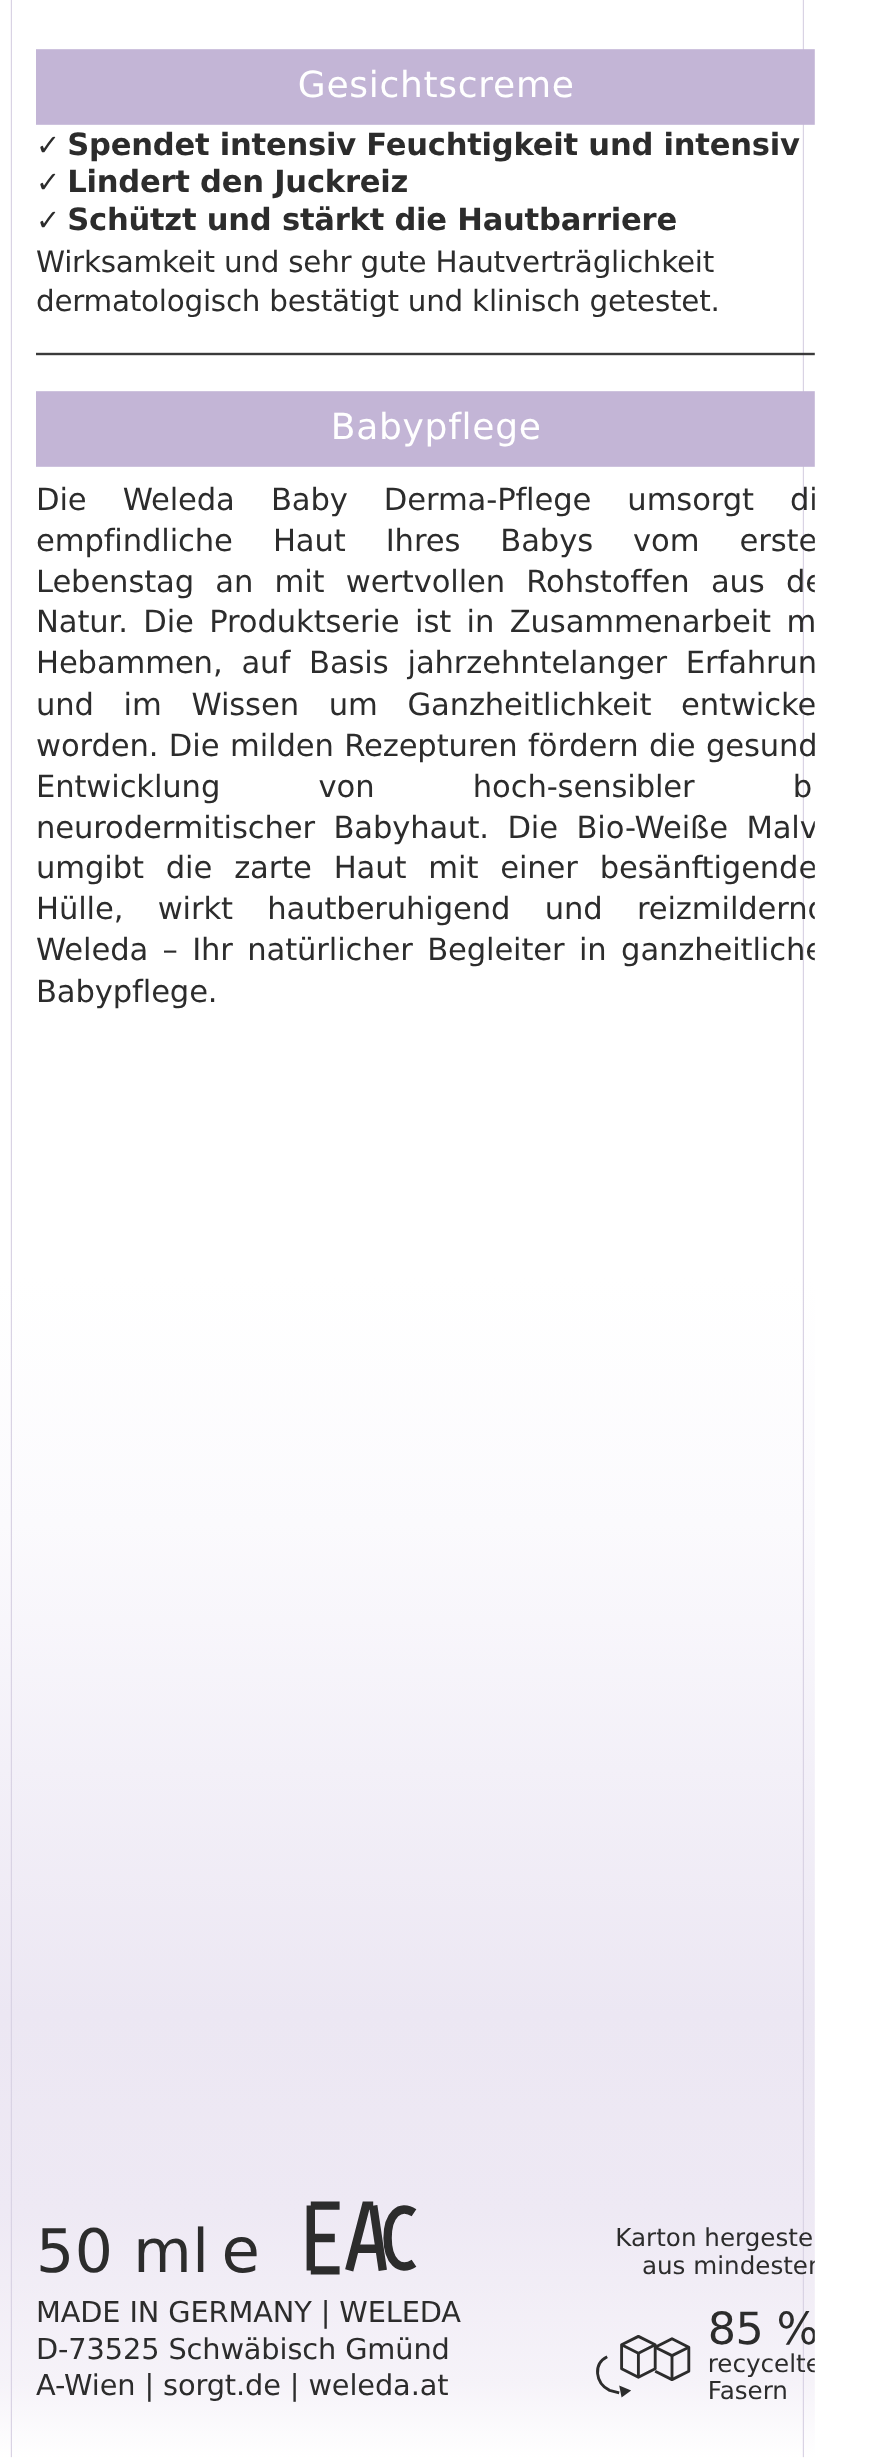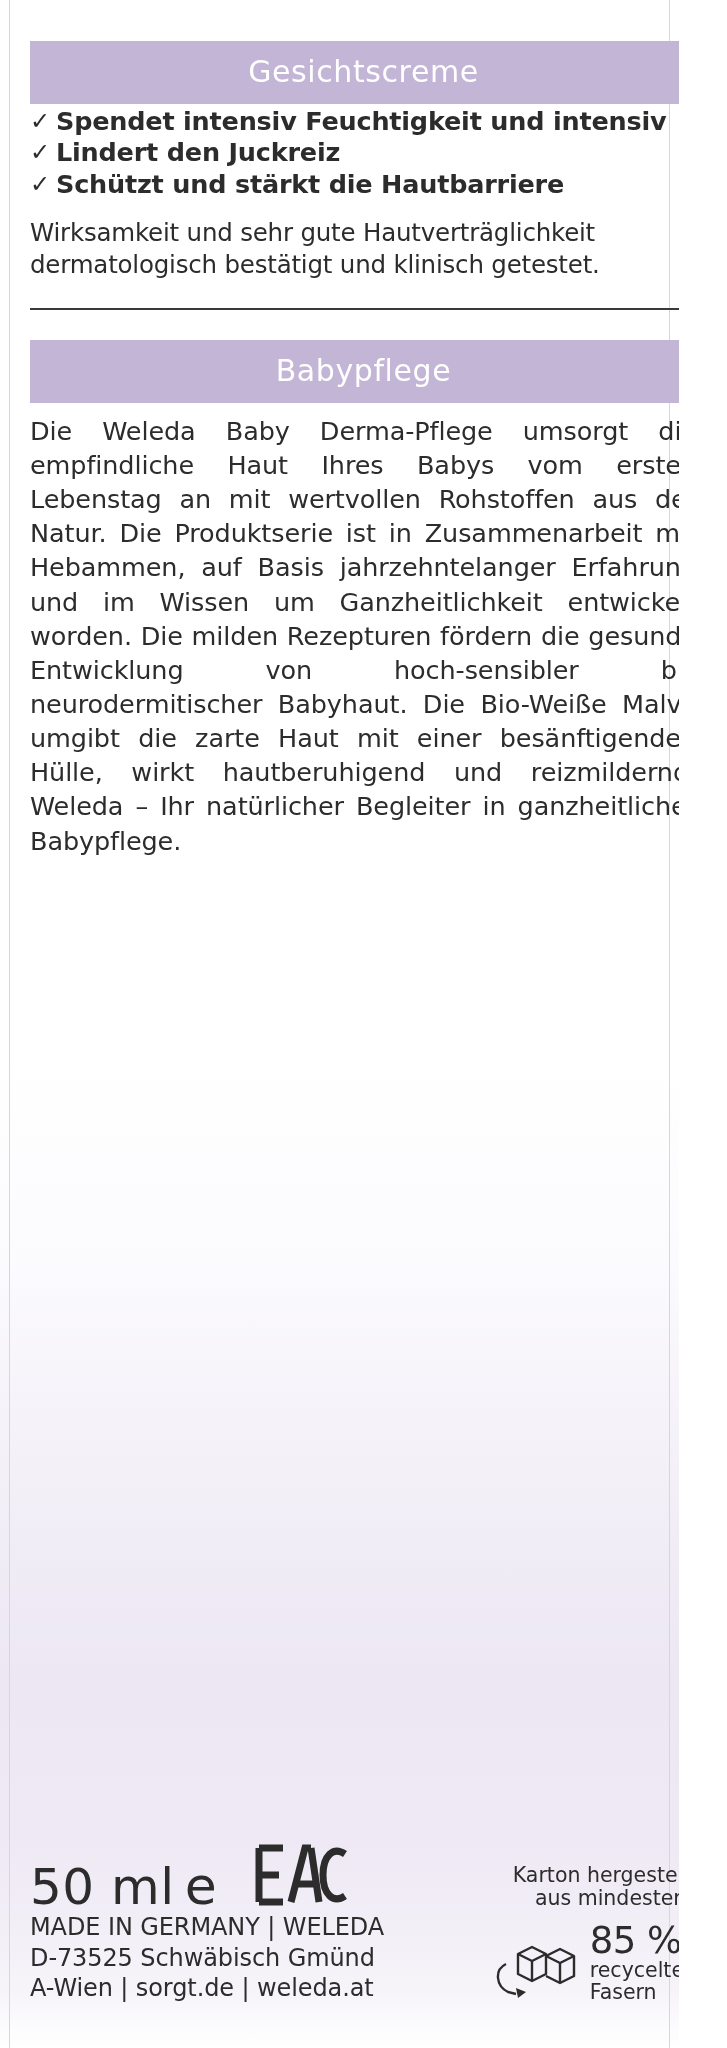--- a/index.html
+++ b/index.html
@@ -76,21 +76,21 @@
     font-weight: normal;
     font-size: 24px;
     line-height: 1.3;
   }
   .bullet .btext { flex: 1 1 auto; }
 
   .claim {
     color: #2c2c2c;
     font-size: 24.5px;
     line-height: 1.3;
-    margin-top: 17px;
+    margin-top: 3px;
     letter-spacing: -0.2px;
   }
 
   .rule {
     border: 0;
     border-top: 2px solid #3a3a3a;
     margin: 27px 0 0 0;
     width: 100%;
   }
 
@@ -128,21 +128,21 @@
     margin-left: auto;
     text-align: right;
     font-size: 20.5px;
     line-height: 1.12;
     color: #2c2c2c;
     padding-bottom: 2px;
   }
   .bottom-row2 {
     display: flex;
     align-items: flex-end;
-    margin-top: 0;
+    margin-top: 10px;
   }
   .address {
     font-size: 24px;
     line-height: 1.28;
     color: #2c2c2c;
     letter-spacing: -0.1px;
   }
   .address div:nth-child(2) {
     text-underline-offset: 2px;
   }

